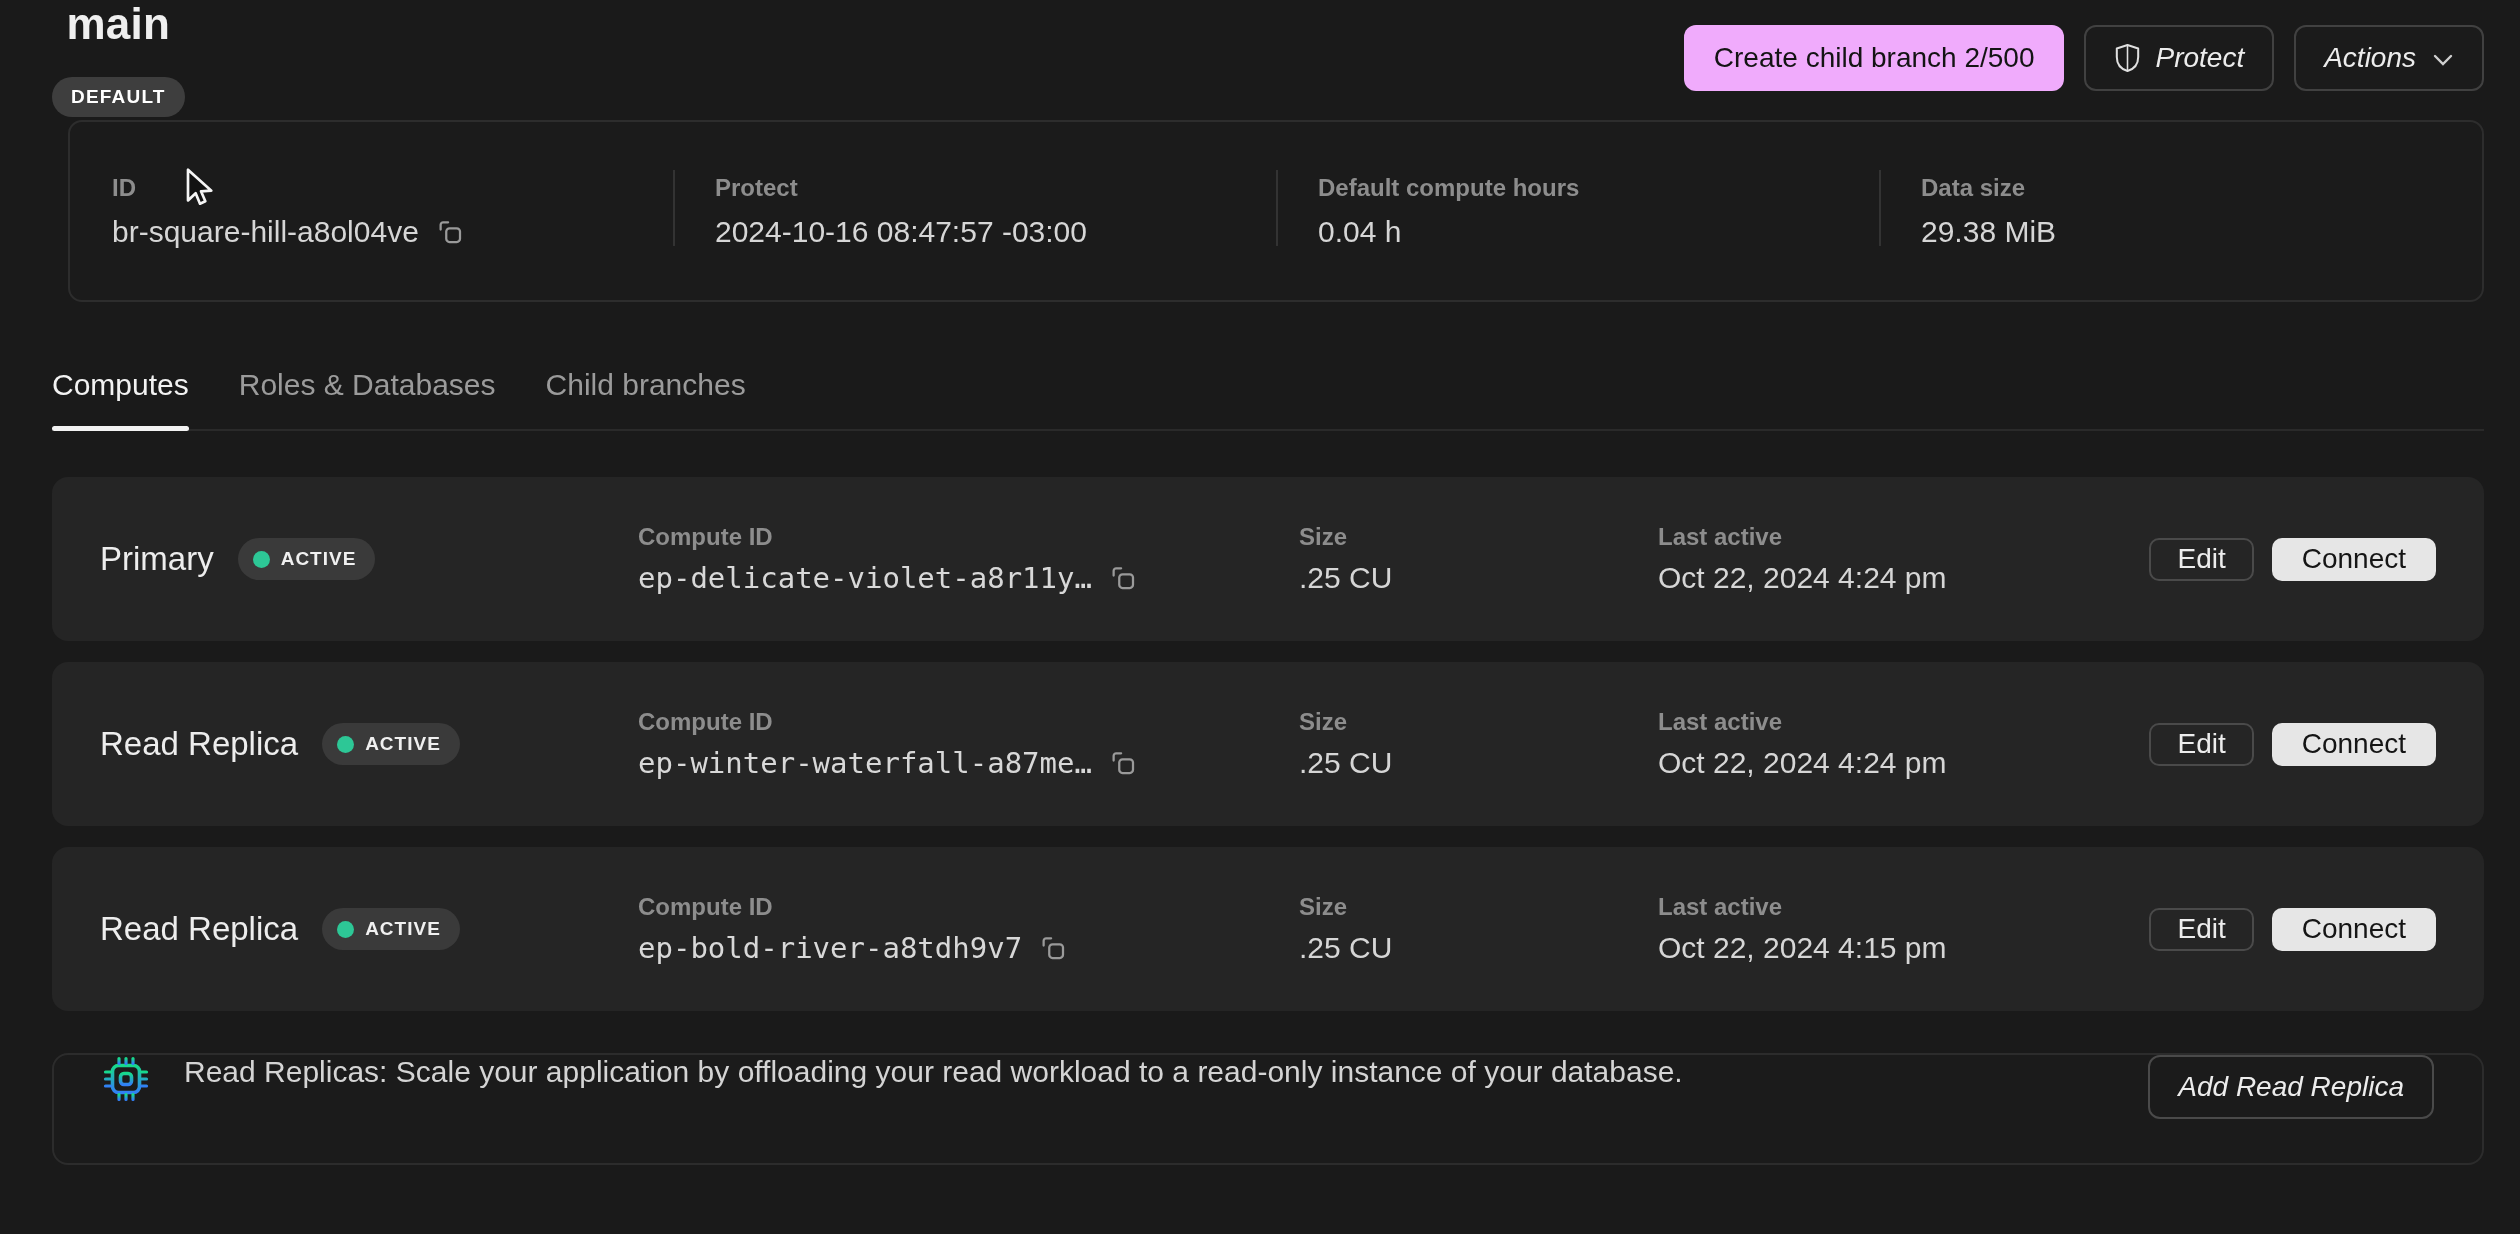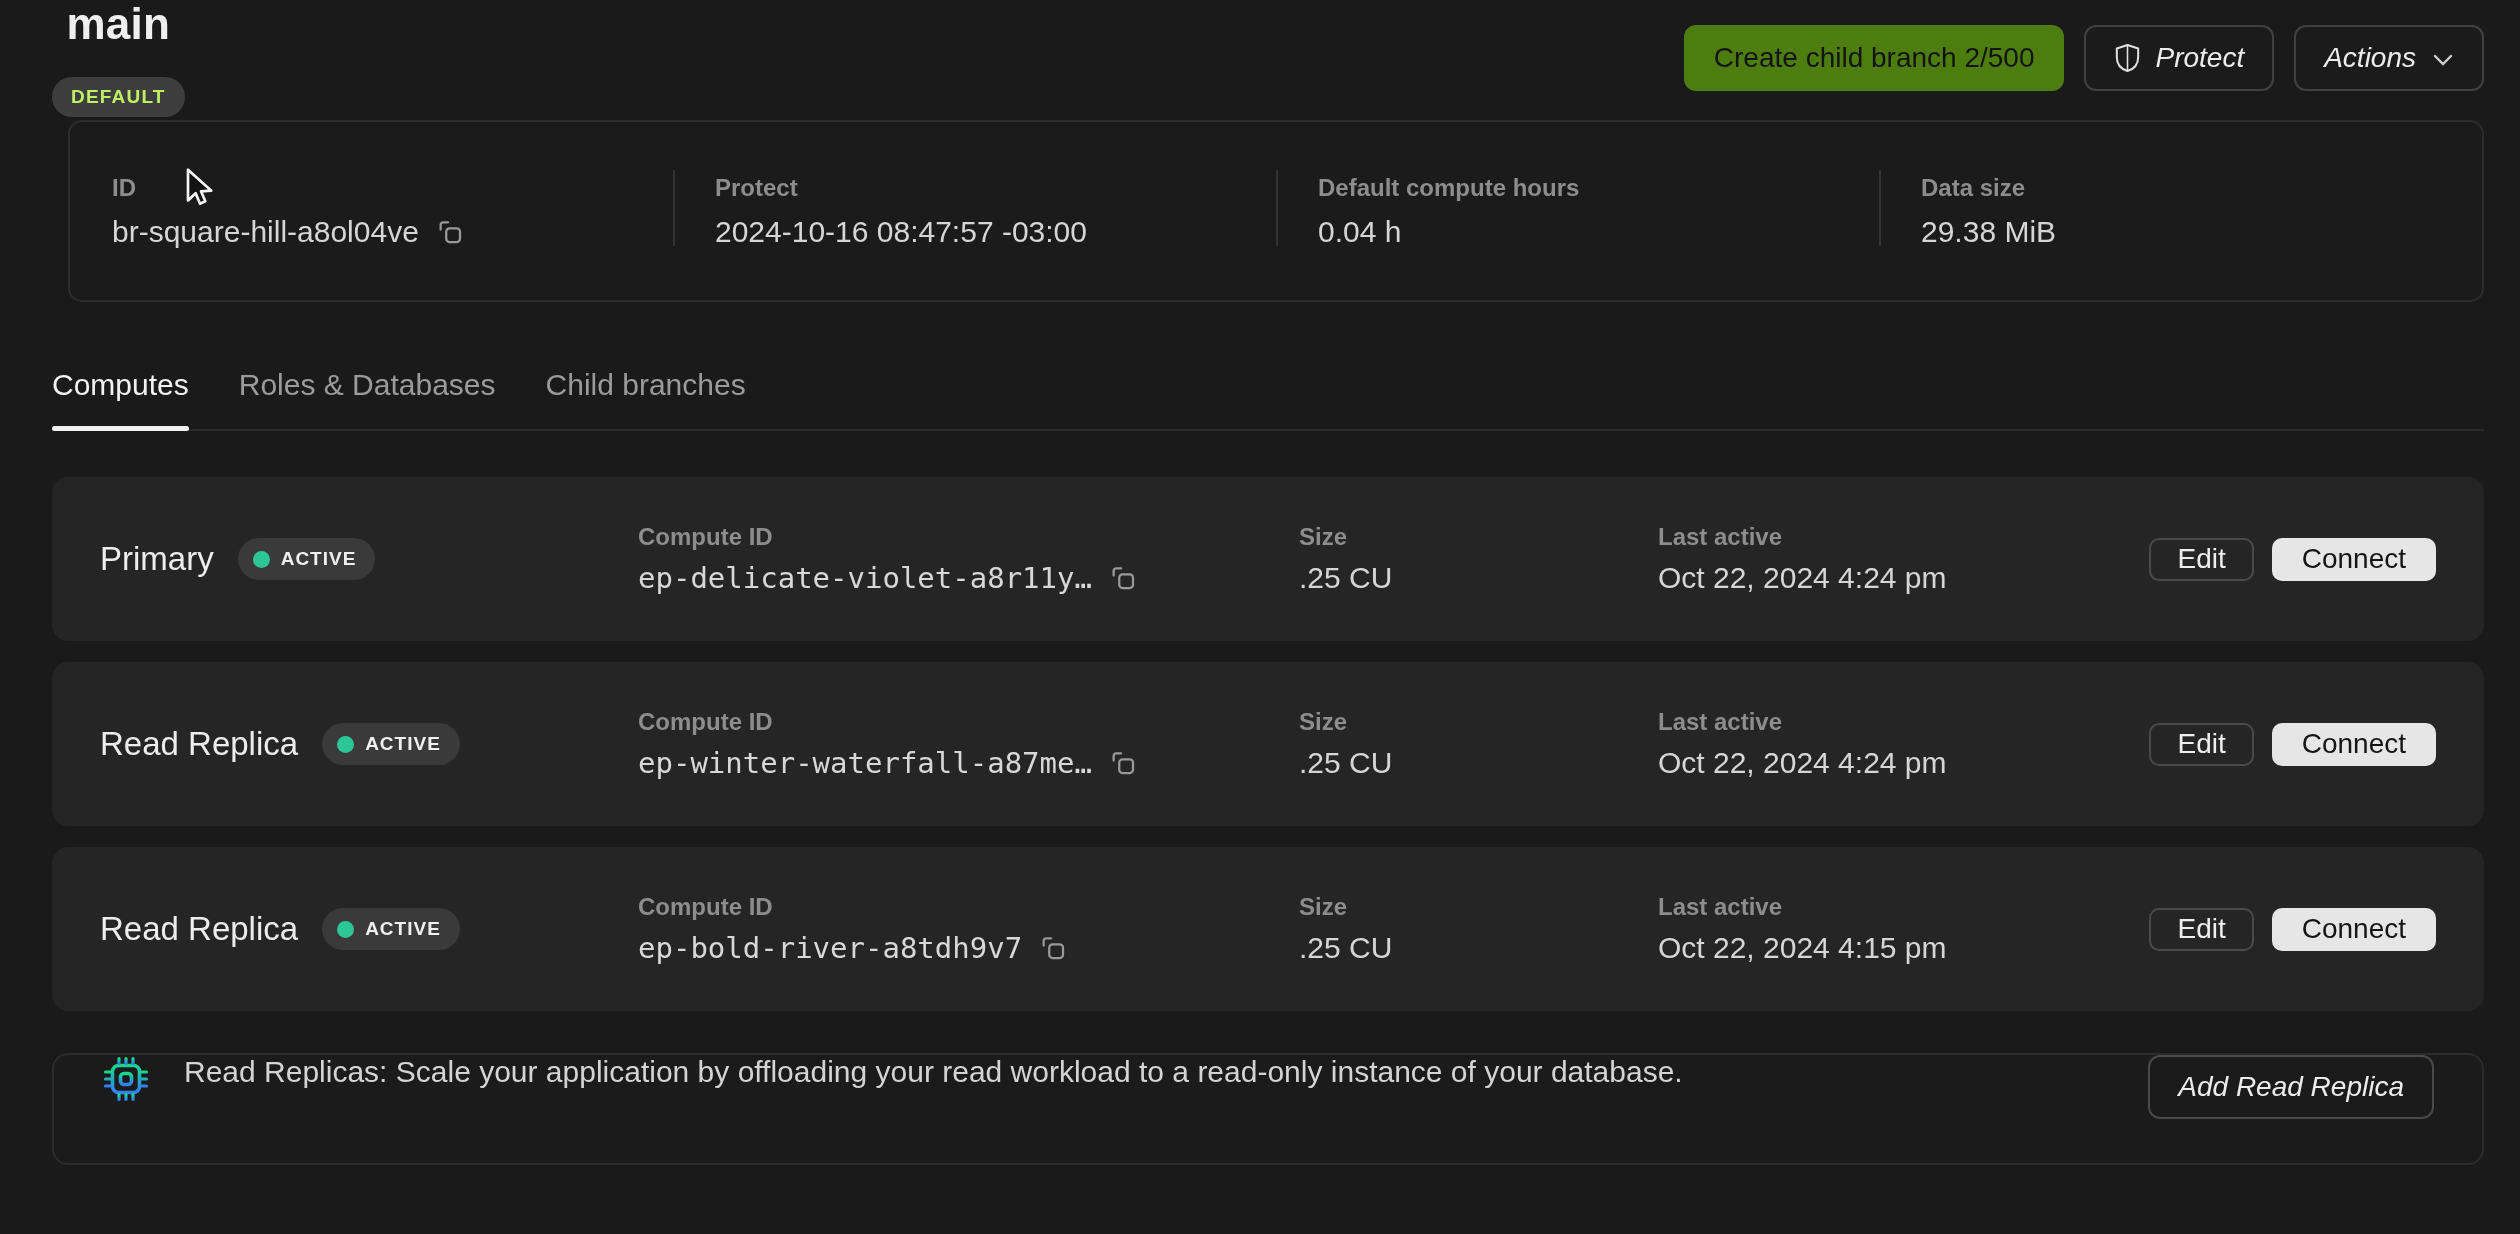--- a/index.html
+++ b/index.html
@@ -11,28 +11,28 @@
     position:relative;
     overflow:hidden;
   }
   .container { padding:0 36px 0 52px; }
 
   
   .header { display:flex; align-items:center; justify-content:space-between; margin-top:24px; height:68px; }
   .header-left { display:flex; align-items:center; gap:28px;flex-direction:column; }
   .page-title { font-size:44px; font-weight:700; color:#efefef; letter-spacing:0.2px; }
   .default-badge {
-    background:#3e3e3e; color:#bef264; font-size:19px; font-weight:700;
+    background:#3e3e3e; color:#ffffff; font-size:19px; font-weight:700;
     letter-spacing:1.2px; padding:9px 19px; border-radius:999px;
   }
   .header-right { display:flex; align-items:center; gap:20px; }
   .btn { display:inline-flex; align-items:center; justify-content:center; gap:14px;
     height:66px; border-radius:12px; font-size:28px; cursor:pointer; white-space:nowrap;
     font-family:"Liberation Sans", sans-serif; }
-  .btn-light { background:#4d7c0f; color:#141414; border:none; padding:12px 30px; font-weight:500; }
+  .btn-light { background:#f0abfc; color:#141414; border:none; padding:12px 30px; font-weight:500; }
   .btn-outline { background:#1b1b1b; color:#ececec; border:2px solid #414141; padding:0 28px; font-weight:400;font-style:italic; }
   .chev { font-size:22px; color:#cfcfcf; margin-left:2px; transform:translateY(2px); }
 
   
   .info-card {
     margin-top:28px; border:2px solid #2d2d2d; border-radius:14px;
     height:182px; display:flex; align-items:center; background:#1b1b1b;margin-left:16px;
   }
   .info-col { flex:1 1 0; padding-left:42px; position:relative; }
   .info-col + .info-col::before {

